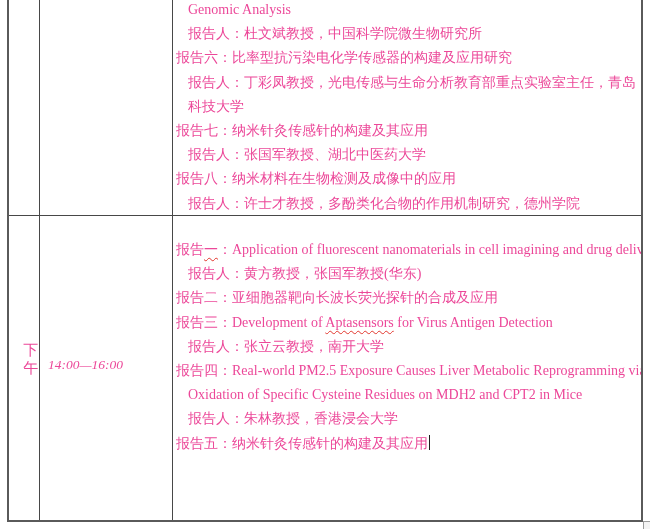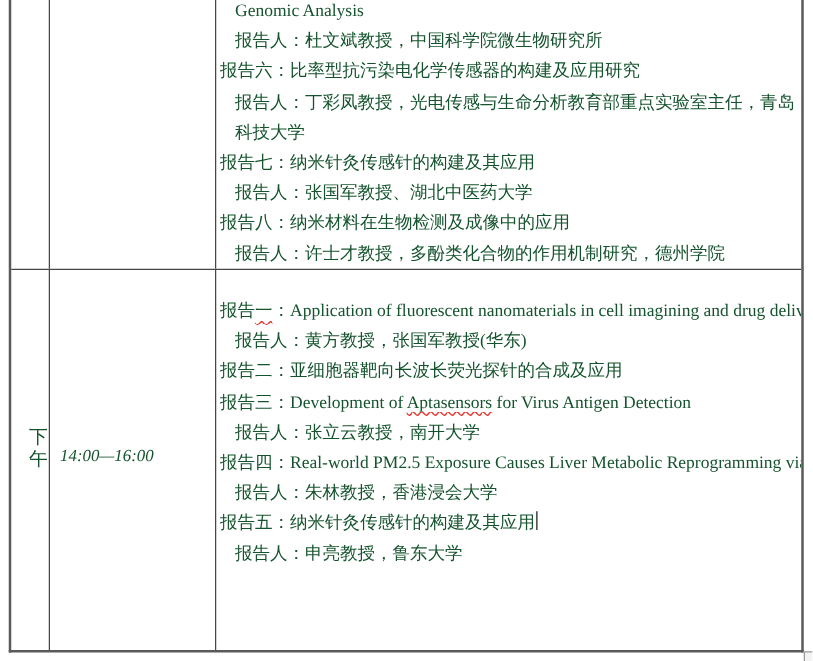--- a/index.html
+++ b/index.html
@@ -1,18 +1,18 @@
 <!DOCTYPE html>
 <html><head>
 <meta charset="utf-8">
 <style>
   html,body{margin:0;padding:0;background:#ffffff;}
   .canvas{
     position:relative;width:650px;height:529px;overflow:hidden;background:#ffffff;
-    font-family:"Liberation Serif","DejaVu Serif",serif;color:#14532d;
+    font-family:"Liberation Serif","DejaVu Serif",serif;color:#ec4899;
   }
   .doc-table{
     position:absolute;left:7px;top:-2px;width:636px;height:524px;
     box-sizing:border-box;border:2px solid #5a5a5a;border-top:0;
     display:flex;flex-direction:column;background:#ffffff;
   }
   .row{display:flex;box-sizing:border-box;}
   .row-0{height:218px;border-bottom:1px solid #474747;}
   .row-1{flex:1;}
   .cell{box-sizing:border-box;overflow:hidden;}
@@ -82,23 +82,23 @@
         <div class="time-text">14:00—16:00</div>
       </div>
       <div class="cell content-cell">
         <div class="content-inner">
             <div class="line title"><span>报告</span><span class="squiggle">一</span><span>：Application of fluorescent nanomaterials in cell imagining and drug delivery</span></div>
             <div class="line speaker"><span>报告人：黄方教授，张国军教授(华东)</span></div>
             <div class="line title"><span>报告二：亚细胞器靶向长波长荧光探针的合成及应用</span></div>
             <div class="line title"><span>报告三：Development of </span><span class="squiggle">Aptasensors</span><span> for Virus Antigen Detection</span></div>
             <div class="line speaker"><span>报告人：张立云教授，南开大学</span></div>
             <div class="line title"><span>报告四：Real-world PM2.5 Exposure Causes Liver Metabolic Reprogramming via</span></div>
+            <div class="line continuation"><span>Oxidation of Specific Cysteine Residues on MDH2 and CPT2 in Mice</span></div>
             <div class="line speaker"><span>报告人：朱林教授，香港浸会大学</span></div>
             <div class="line title"><span>报告五：纳米针灸传感针的构建及其应用</span><span class="caret"></span></div>
-            <div class="line speaker"><span>报告人：申亮教授，鲁东大学</span></div>
           </div>
       </div>
     </div>
 
   </div>
 
   <div class="resize-handle"></div>
 </div>
 
 </body></html>

